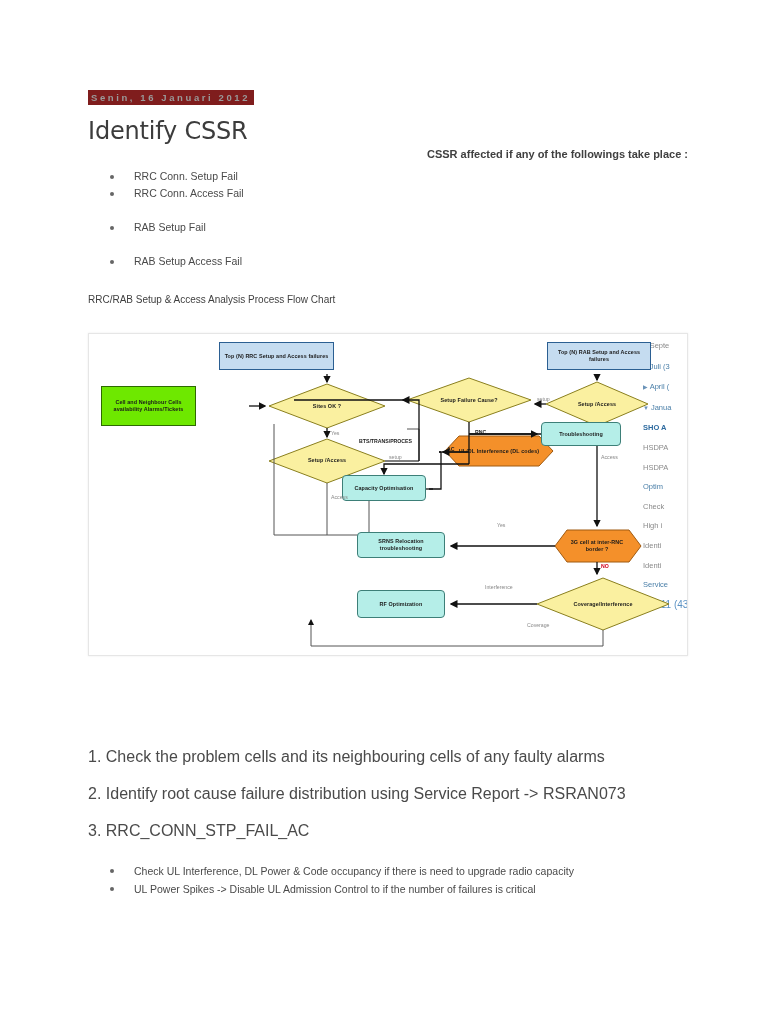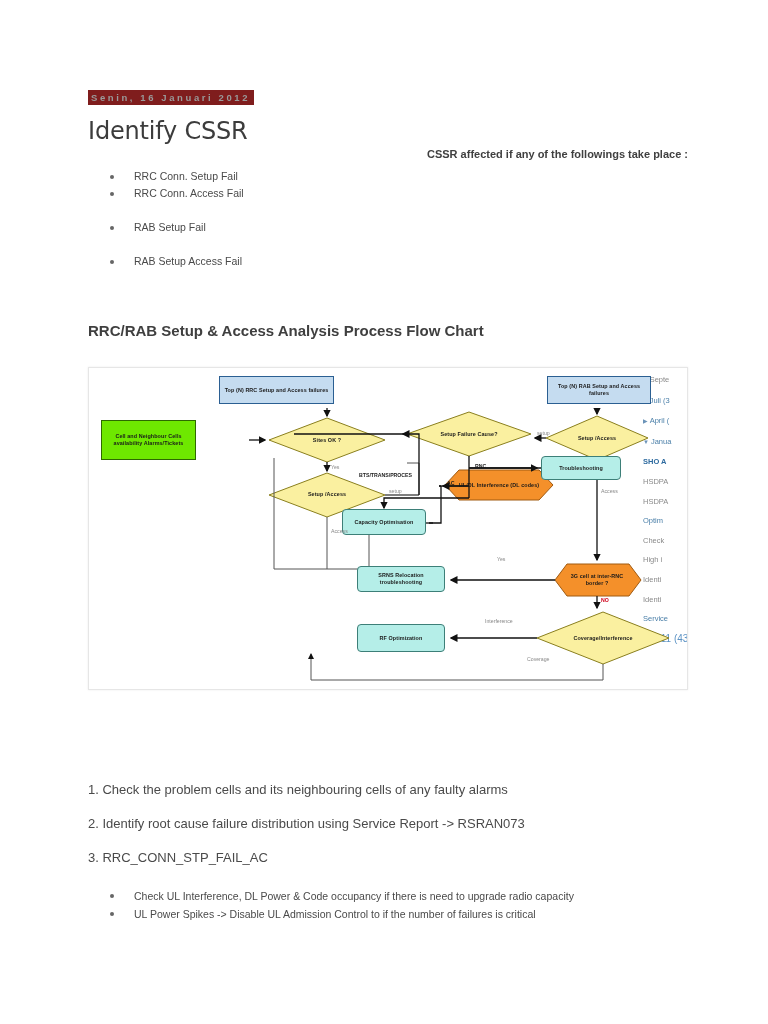--- a/index.html
+++ b/index.html
@@ -64,23 +64,23 @@
   ul.bullets li::before {
     content: "";
     position: absolute;
     left: 22px; top: 7px;
     width: 4px; height: 4px;
     border-radius: 50%;
     background: #666;
   }
 
   .section-title {
-    margin-top: 52px;
-    font-size: 15px;
-    font-weight: bold;
+    margin-top: 24px;
+    font-size: 10px;
+    font-weight: normal;
     color: #3f3f3f;
   }
 
   
   .chart-frame {
     position: relative;
     margin-top: 28px;
     width: 600px; height: 323px;
     background: #ffffff;
     border: 1px solid #e6e6e6;
@@ -138,21 +138,21 @@
   .side-peek .tri { color: #6b93b8; font-size: 6px; margin-right: 2px; }
   .side-peek .lnk  { color: #4a7fa8; }
   .side-peek .grey { color: #8a8a8a; }
   .side-peek .bold { font-weight: bold; color: #2d6a9f; }
   .side-peek .big  { font-size: 10px; color: #5b92c4; }
 
   
   .notes { margin-top: 92px; }
   .notes p {
     margin: 0 0 19px 0;
-    font-size: 13px;
+    font-size: 16px;
     color: #4a4a4a;
   }
   ul.bullets2 {
     list-style: none;
     margin: 22px 0 0 0;
     padding: 0;
   }
   ul.bullets2 li {
     position: relative;
     font-size: 10.5px;

